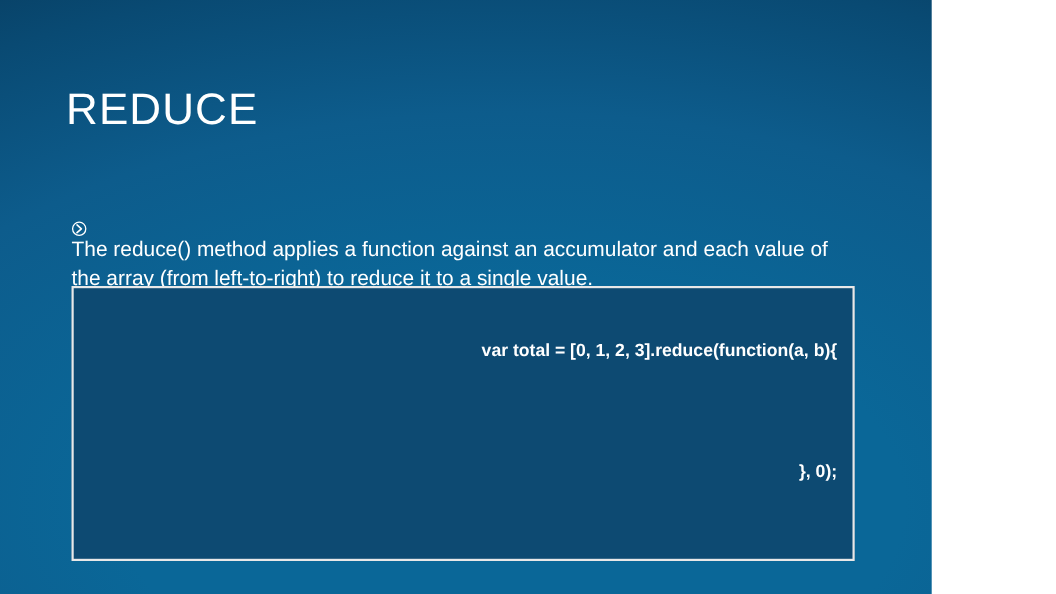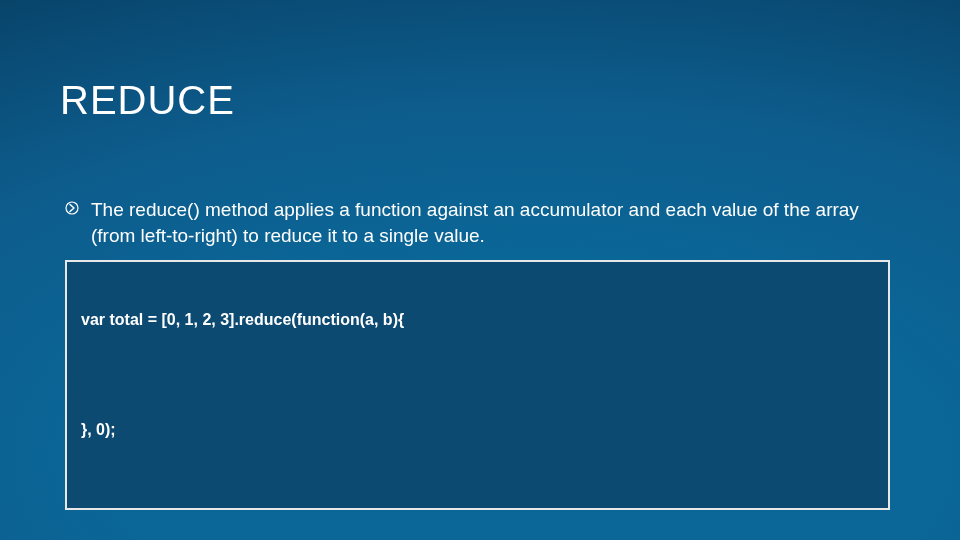--- a/index.html
+++ b/index.html
@@ -4,21 +4,21 @@
 <style>
   html, body {
     margin: 0;
     padding: 0;
     width: 960px;
     height: 540px;
     overflow: hidden;
     font-family: Arial, Helvetica, sans-serif;
   }
   .slide {
-    width: 960px;
+    width: 847px;
     height: 540px;
     background: radial-gradient(ellipse 140% 120% at 55% 85%, #0a6798 0%, #0a6798 30%, #0d5c8c 55%, #094a73 75%, #073a5c 90%);
     position: relative;
     box-sizing: border-box;
   }
   .title {
     position: absolute;
     top: 78px;
     left: 60px;
     font-size: 40px;
@@ -27,20 +27,21 @@
     letter-spacing: 1px;
   }
   .bullet-row {
     position: absolute;
     top: 197px;
     left: 65px;
     right: 80px;
     display: flex;
     align-items: flex-start;
     color: #ffffff;
+    flex-direction: column;
   }
   .bullet-icon {
     flex: 0 0 auto;
     width: 14px;
     height: 14px;
     margin-top: 4px;
     margin-right: 12px;
   }
   .bullet-text {
     font-size: 19px;
@@ -60,20 +61,21 @@
     color: #ffffff;
     font-size: 16px;
     font-weight: bold;
     line-height: 1.15;
     font-family: Arial, Helvetica, sans-serif;
     white-space: pre-wrap;
   }
   .code-line {
     display: block;
     min-height: 1.15em;
+    text-align: right;
   }
 </style>
 </head>
 <body>
 
 <div class="slide">
 
   <div class="title">REDUCE</div>
 
   <div class="bullet-row">

